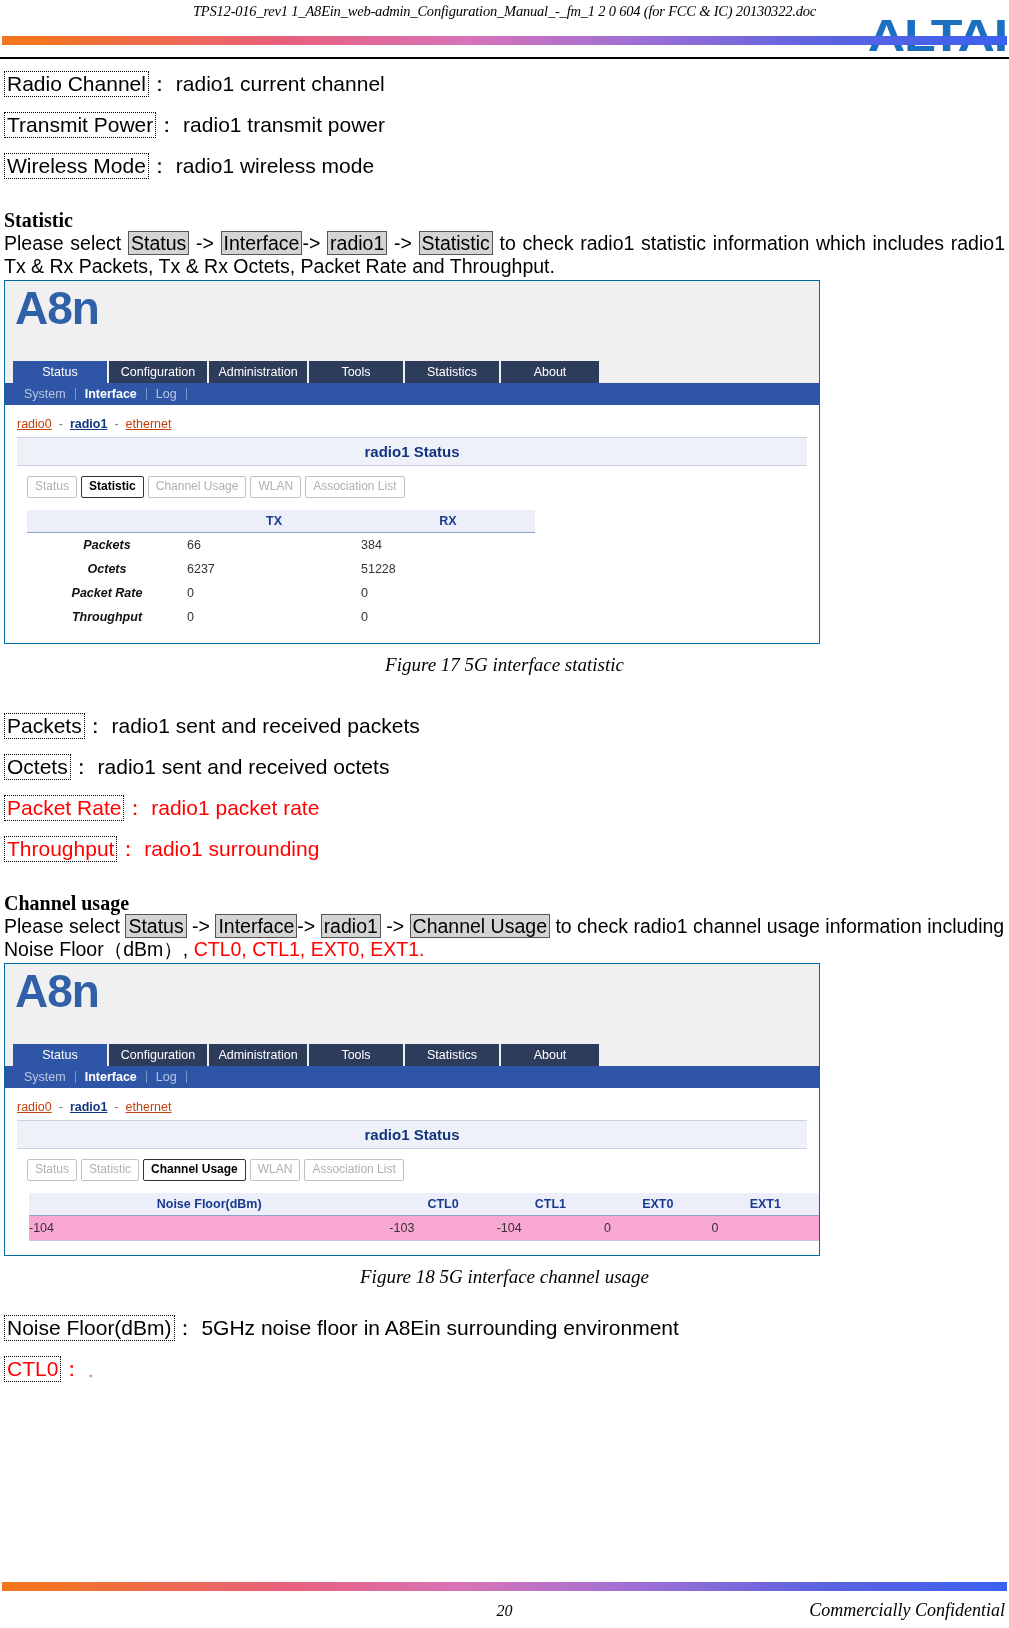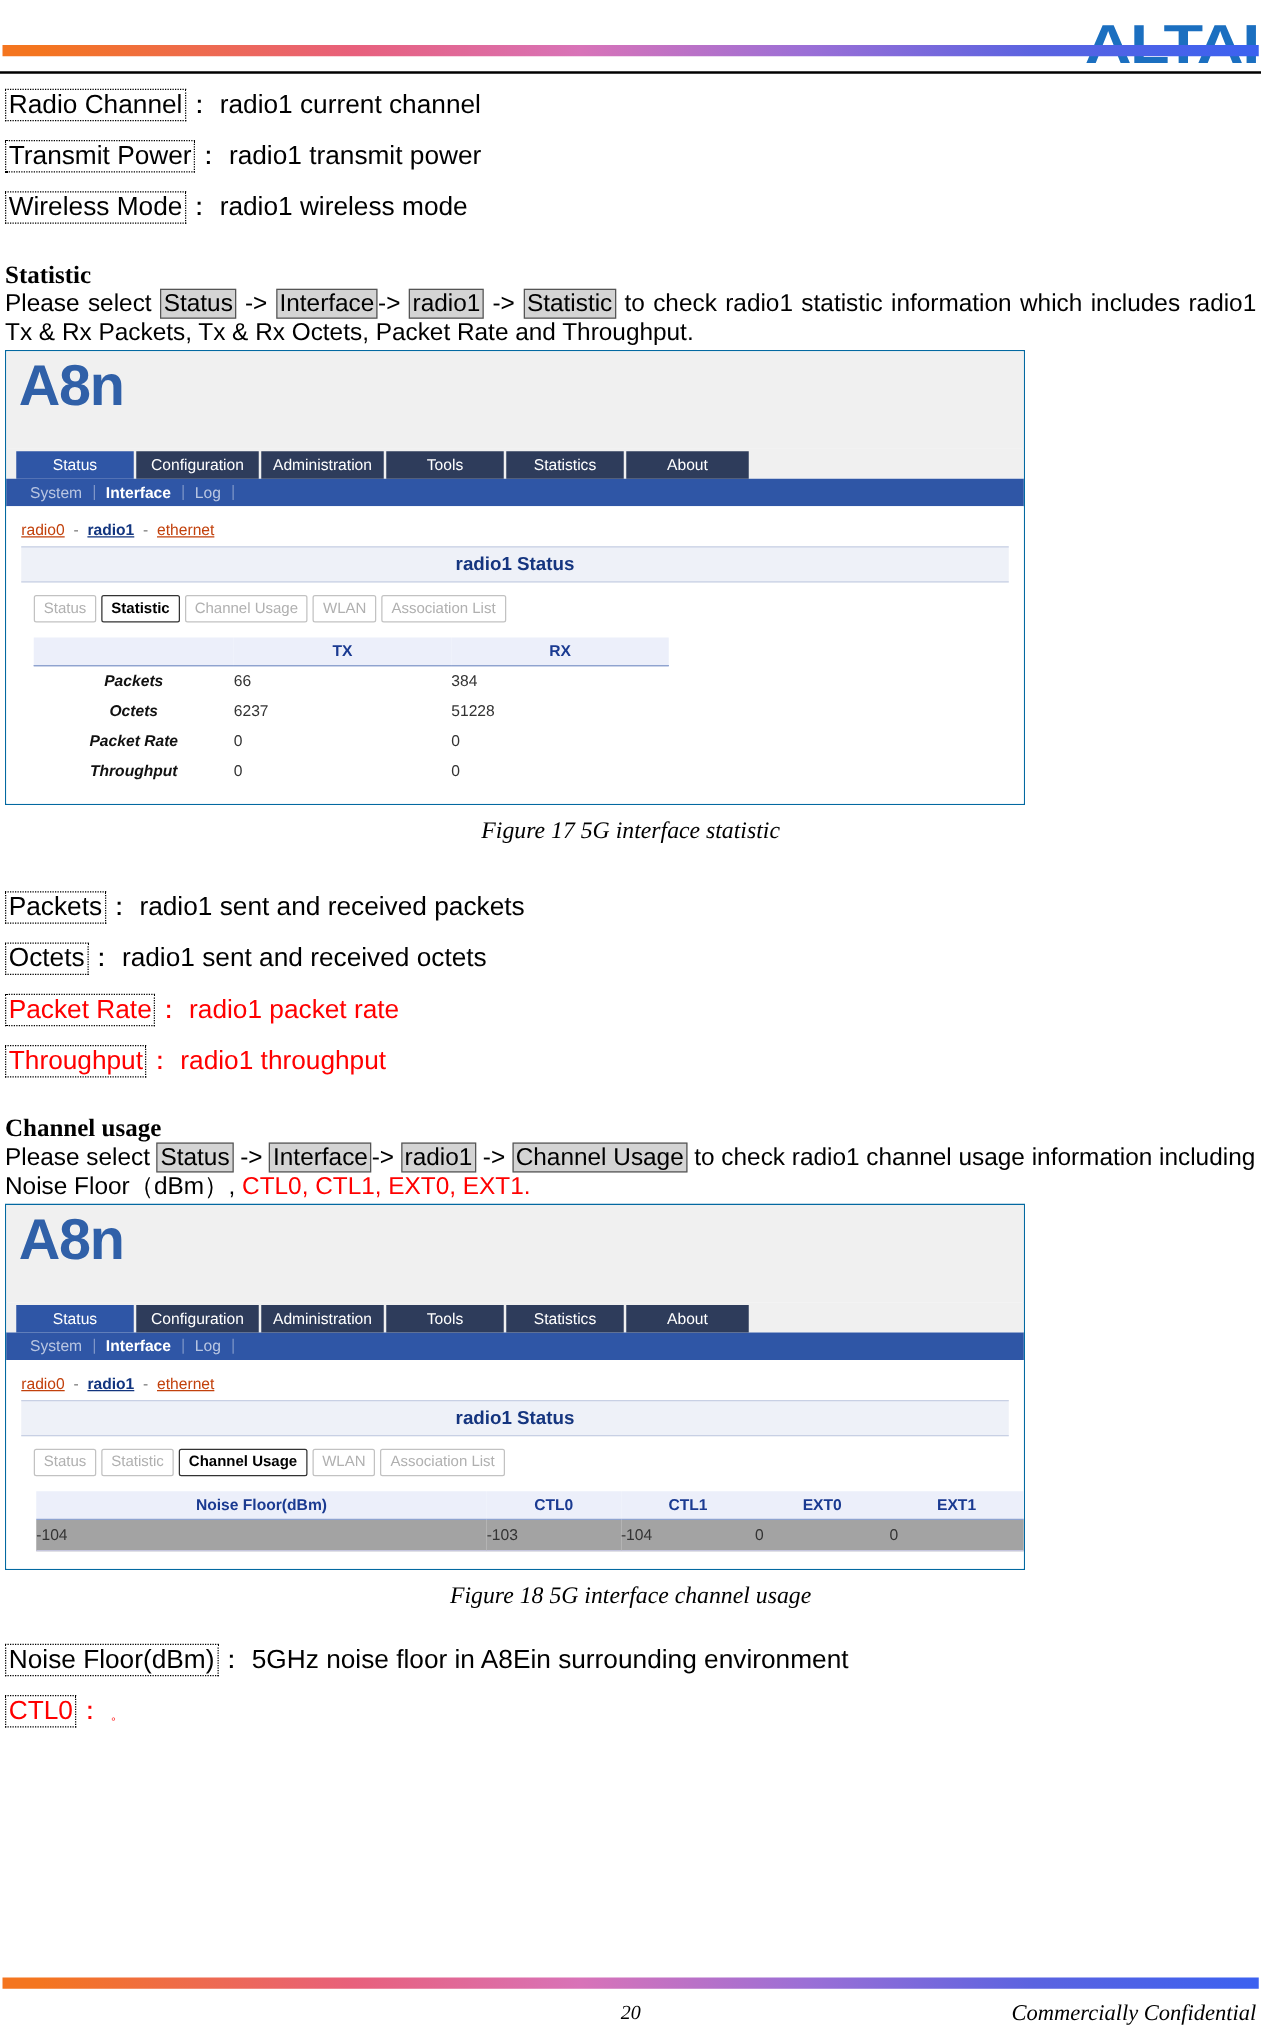--- a/index.html
+++ b/index.html
@@ -234,21 +234,21 @@
     color: #333;
   }
   .ss-table.stat td.rowlabel {
     font-weight: bold;
     font-style: italic;
     color: #111;
     text-align: center;
     width: 160px;
   }
   .ss-table.chan td {
-    background: #a3a3a3;
+    background: #f9a8d4;
     border-bottom: 1px solid #c6c6de;
     color: #333;
     padding: 5px 0;
   }
 
   .figcaption {
     font-family: "Liberation Serif", serif;
     font-style: italic;
     font-size: 19px;
     text-align: center;
@@ -286,20 +286,21 @@
     top: 34px;
     font-family: "Liberation Serif", serif;
     font-style: italic;
     font-size: 18px;
   }
 </style>
 </head>
 <body>
 
 <div class="page-header">
+  <div class="header-title">TPS12-016_rev1 1_A8Ein_web-admin_Configuration_Manual_-_fm_1 2 0 604 (for FCC &amp; IC) 20130322.doc</div>
   <div class="altai-logo">ALTAI</div>
   <div class="header-rule"></div>
   <div class="header-bottom-line"></div>
 </div>
 
 <div class="content">
 
   <div>
     <div class="deflist-line">
       <span class="term">Radio Channel</span><span class="colon">：</span>
@@ -397,21 +398,21 @@
     <div class="deflist-line">
       <span class="term">Octets</span><span class="colon">：</span>
       <span class="desc">radio1 sent and received octets</span>
     </div>
     <div class="deflist-line">
       <span class="term red">Packet Rate</span><span class="colon red">：</span>
       <span class="desc red">radio1 packet rate</span>
     </div>
     <div class="deflist-line">
       <span class="term red">Throughput</span><span class="colon red">：</span>
-      <span class="desc red">radio1 throughput</span>
+      <span class="desc red">radio1 surrounding</span>
     </div>
   </div>
 
   <div class="spacer-lg"></div>
 
   <div class="section-head">Channel usage</div>
   <p class="para nojust"><span>Please select </span><span class="hl">Status</span><span> -&gt; </span><span class="hl">Interface</span><span>-&gt; </span><span class="hl">radio1</span><span> -&gt; </span><span class="hl">Channel Usage</span><span> to check radio1 channel usage information including Noise Floor（dBm）, </span><span class="red">CTL0, CTL1, EXT0, EXT1.</span></p>
 
   <div class="screenshot">
     <div class="ss-brandbar">

